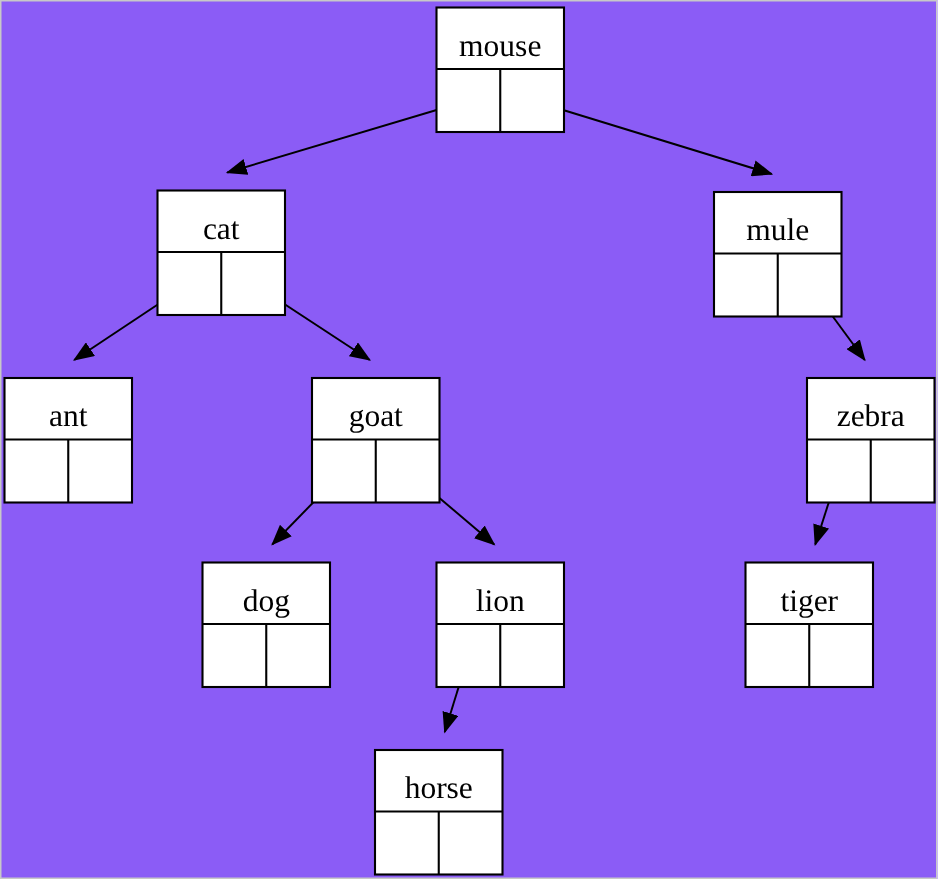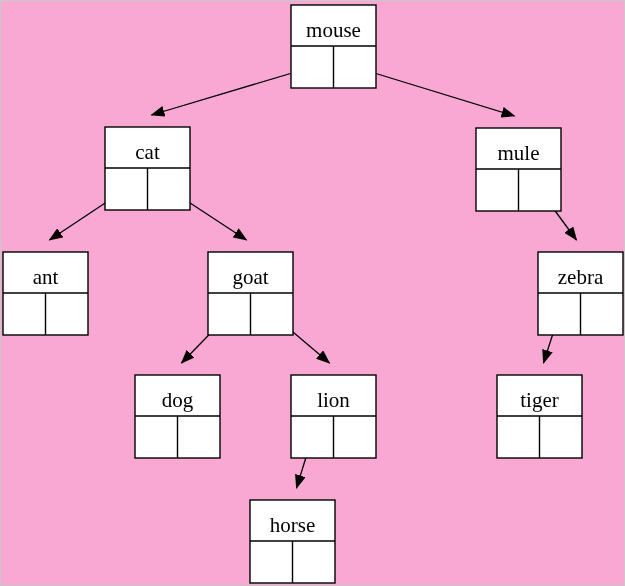--- a/index.html
+++ b/index.html
@@ -5,21 +5,21 @@
   html, body {
     margin: 0;
     padding: 0;
     background: #ffffff;
     font-family: "Liberation Serif", serif;
   }
   #stage {
     position: relative;
     width: 625px;
     height: 586px;
-    background: #f9a8d4;
+    background: #8b5cf6;
     overflow: hidden;
   }
   svg { display: block; }
   .node-label {
     font-family: "Liberation Serif", serif;
     font-size: 21px;
     fill: #000000;
   }
 </style>
 </head>

